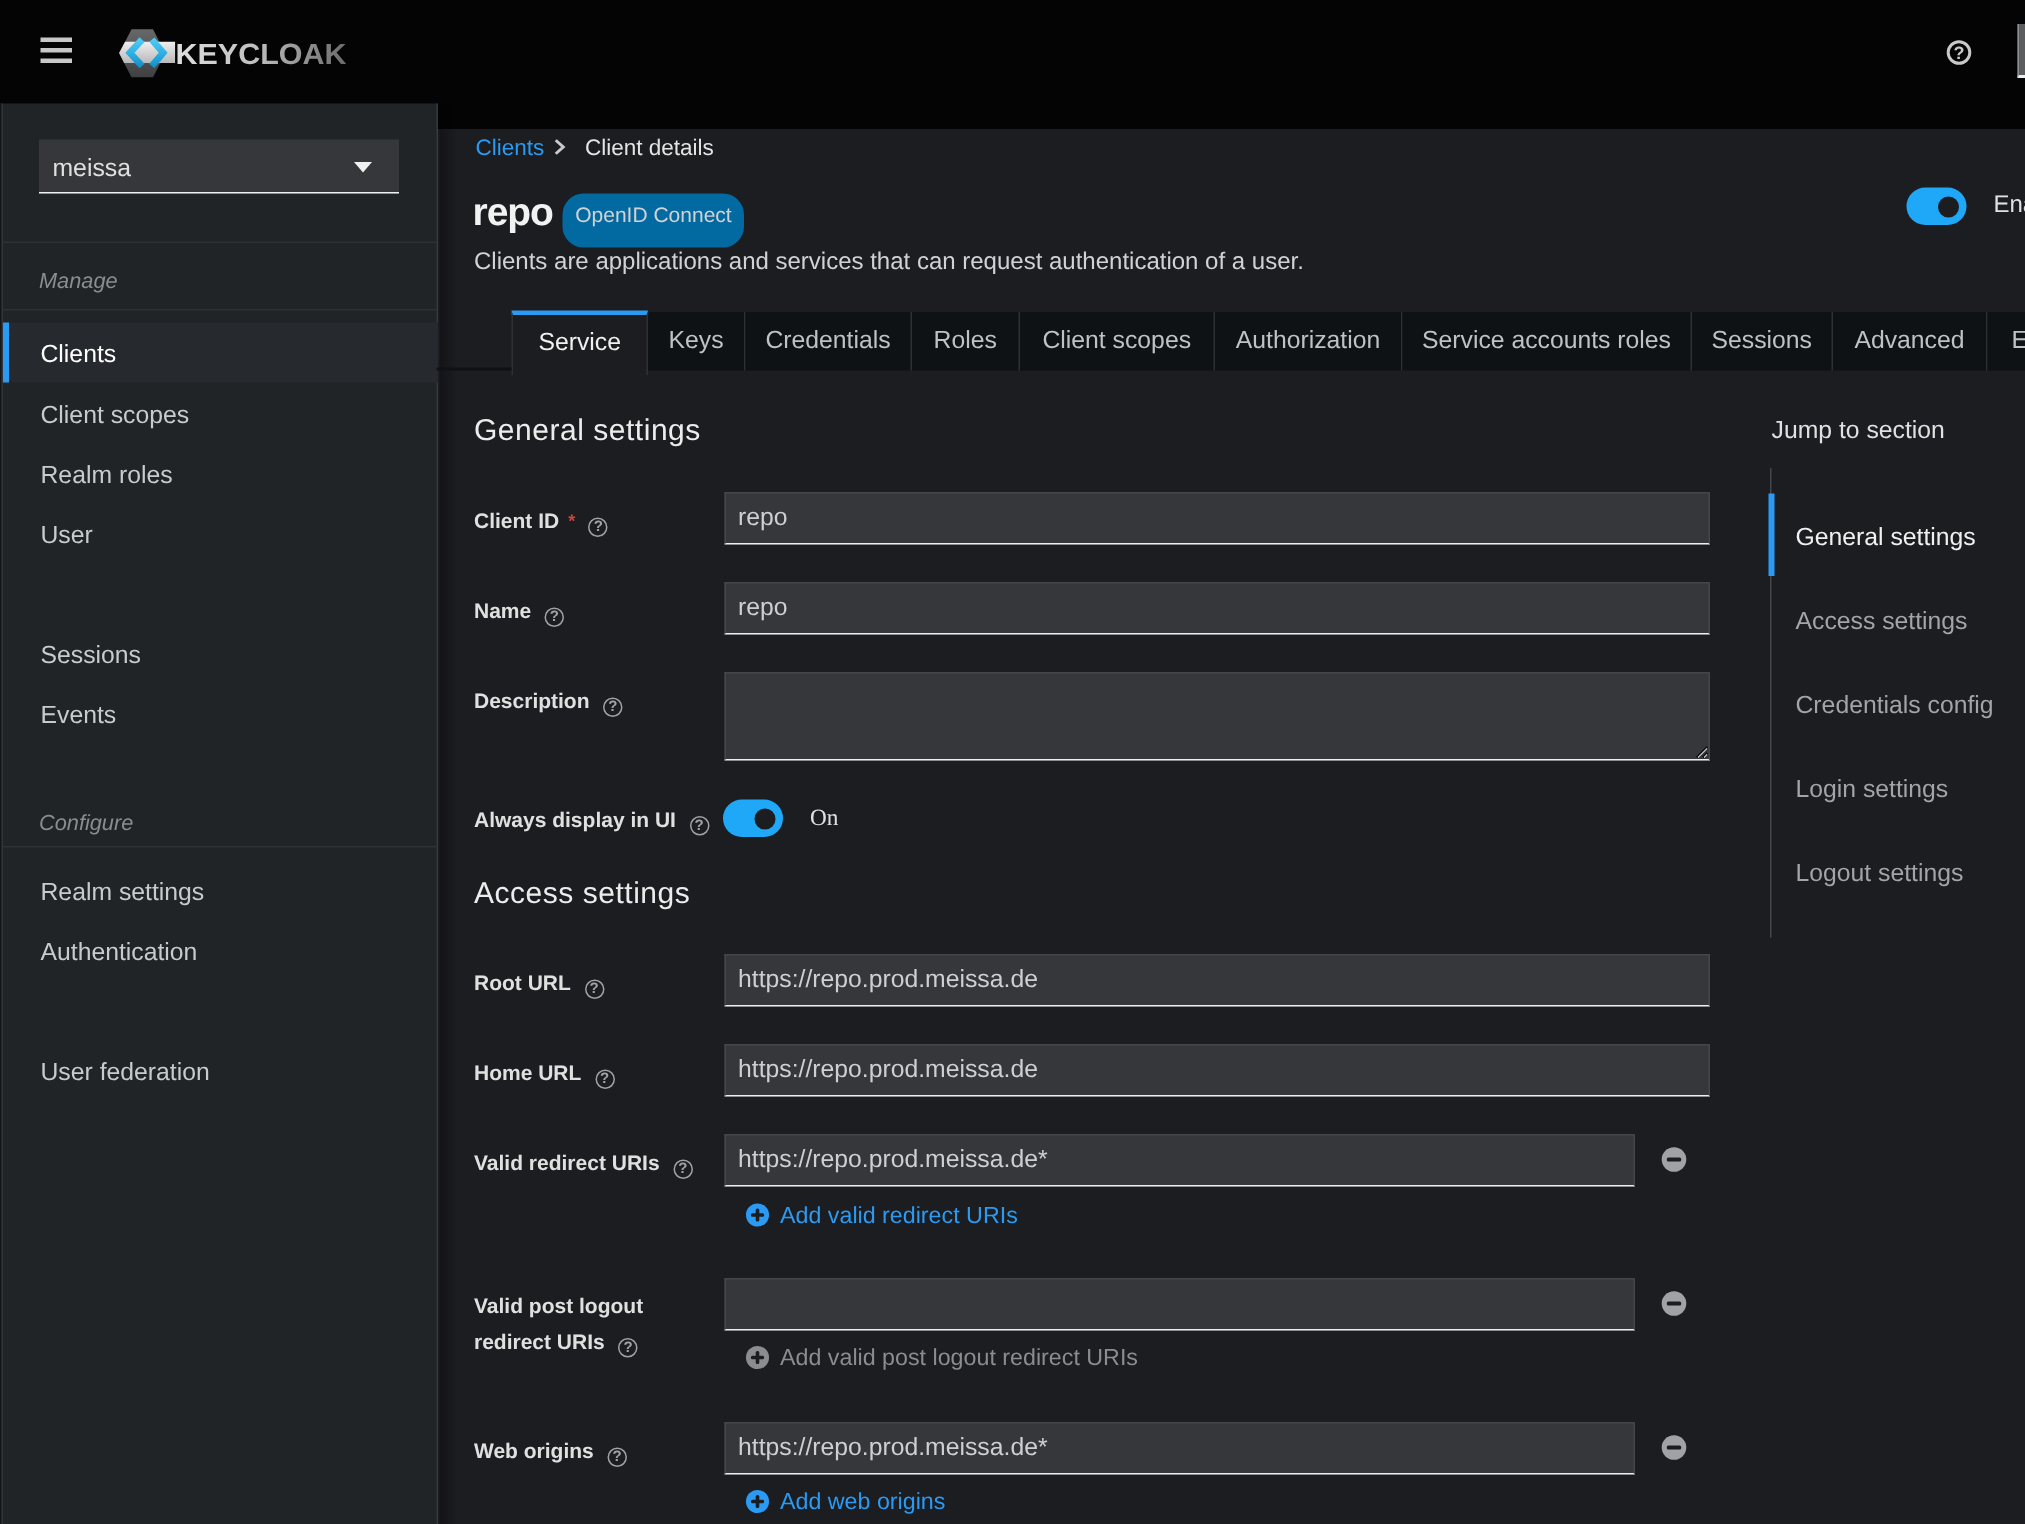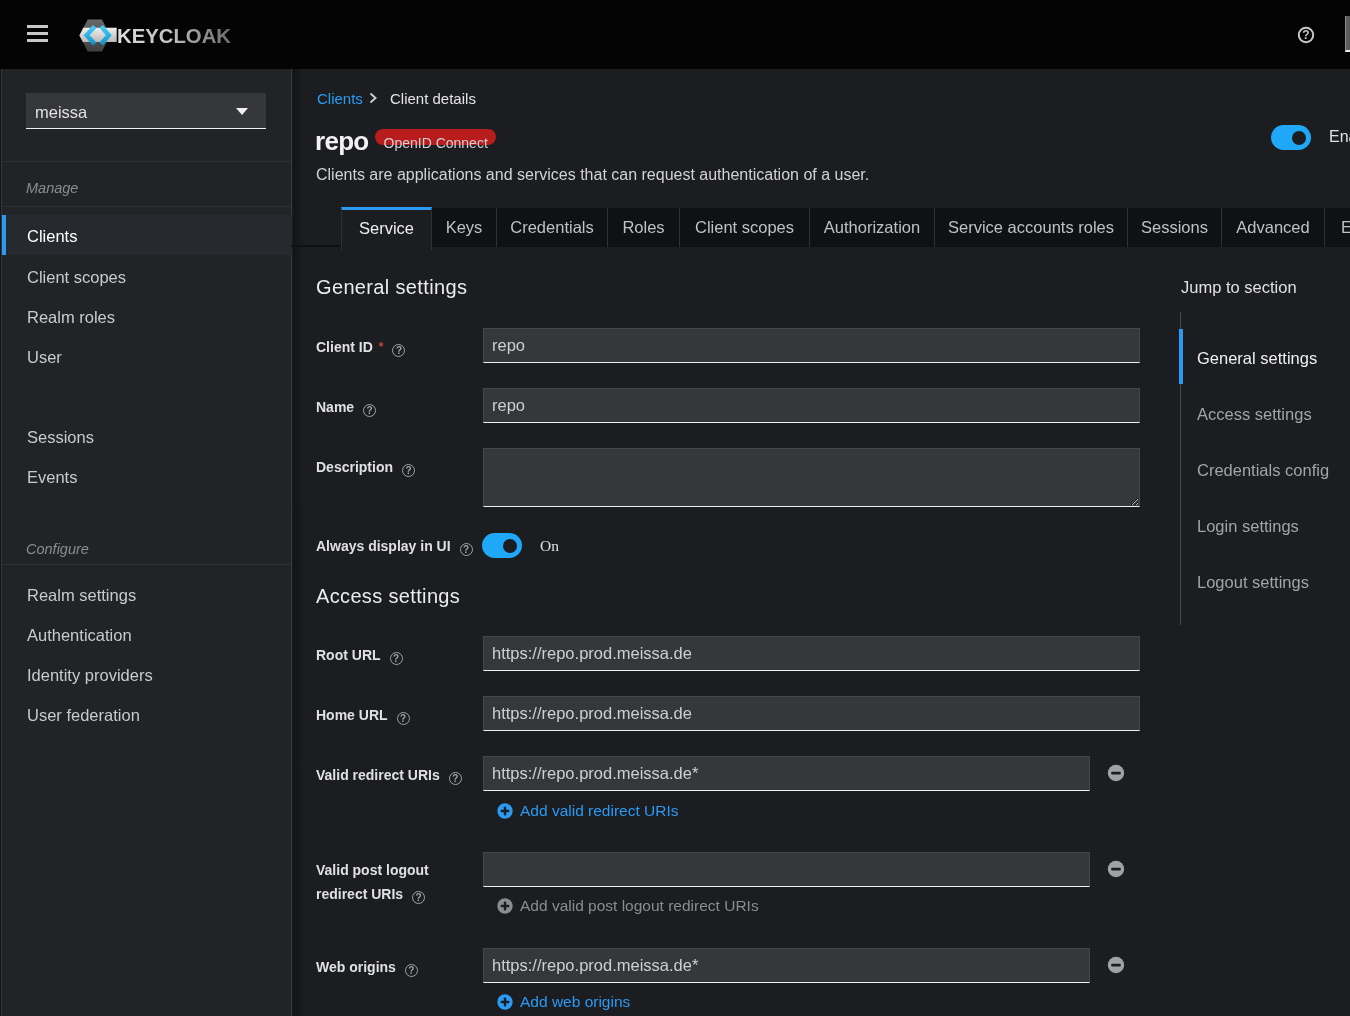--- a/index.html
+++ b/index.html
@@ -1,40 +1,40 @@
 <!DOCTYPE html>
 <html><head>
 <meta charset="utf-8">
 <style>
   * { margin:0; padding:0; box-sizing:border-box; }
   html,body { width:1350px; height:1016px; overflow:hidden; }
   body { background:#1b1d21; font-family:"Liberation Sans", sans-serif; position:relative; }
   .abs { position:absolute; }
 
   
-  #masthead { position:absolute; left:0; top:0; width:1350px; height:69px; background:#040404; }
+  #masthead { position:absolute; left:0; top:0; width:1350px; height:86px; background:#040404; }
   .burger span { position:absolute; left:27px; width:21px; height:3px; background:#c8c8c8; }
   #helpc { position:absolute; left:1293px; top:22px; }
   #sliver { position:absolute; left:1345px; top:16px; width:5px; height:36px; background:#5a5c5e; border-left:1px solid #8e8e8e; border-bottom:2px solid #ededed; }
 
   
   #sidebar { position:absolute; left:0; top:69px; width:292px; height:947px; background:#212427; border-right:1px solid #35383c; }
   #leftstrip { position:absolute; left:0; top:69px; width:2px; height:947px; background:#131518; border-right:1px solid #33363a; }
   .hr { position:absolute; left:0; width:291px; height:1px; background:#2e3134; }
   .sect { position:absolute; left:26px; font-size:14.5px; color:#8a8d90;font-style:italic; }
   .nav-item { position:absolute; left:2px; width:290px; height:40px; line-height:42px; padding-left:25px; font-size:16.5px; color:#c9cacb; }
   .nav-item.active { background:#26292d; color:#ffffff; border-left:4px solid #2b9af3; padding-left:21px; }
   #realmsel { position:absolute; left:26px; top:24px; width:240px; height:36px; background:#36373a; border-bottom:1px solid #f0f0f0; color:#e0e0e0; font-size:16.5px; line-height:39px; padding-left:9px; }
   #realmsel .caret { position:absolute; right:18px; top:15px; width:0; height:0; border-left:6px solid transparent; border-right:6px solid transparent; border-top:7px solid #f0f0f0; }
 
   
   .crumb { position:absolute; font-size:15px; }
   .crumb a { color:#2b9af3; text-decoration:none; }
   #title { position:absolute; left:315px; top:126px; font-size:26px; font-weight:bold; color:#f2f2f2; letter-spacing:-0.7px; }
-  #badge { position:absolute; left:375px; top:129px; height:16px; line-height:28px; border-radius:14px; background:#b91c1c; color:#d0d2d4; font-size:14px; padding:0 8.5px;text-align:center; }
+  #badge { position:absolute; left:375px; top:129px; height:36px; line-height:28px; border-radius:14px; background:#0369a1; color:#d0d2d4; font-size:14px; padding:0 8.5px;text-align:center; }
   #desc { position:absolute; left:316px; top:166px; font-size:16px; color:#d2d2d6; }
   .switch { position:absolute; width:40px; height:25px; border-radius:12.5px; background:#1fa7f8; }
   .switch .knob { position:absolute; left:21px; top:5.5px; width:14px; height:14px; border-radius:50%; background:#1b1d21; }
   #enalbl { position:absolute; left:1329px; top:128px; font-size:16px; color:#e0e0e0; white-space:nowrap; }
 
   
   #tabs { position:absolute; left:291px; top:207px; width:1059px; height:43px; }
   .tab { position:absolute; top:1px; height:39px; background:#0f1214; border-right:1px solid #2e3134; color:#bfc1c3; font-size:16.5px; text-align:center; line-height:39px; }
   .tab.active { top:0; height:43px; background:#1b1d21; border-top:3px solid #2b9af3; border-right:1px solid #2e3134; border-left:1px solid #2e3134; color:#f0f0f0; line-height:37px; }
   #tabs .underline { position:absolute; left:0; top:38px; height:2px; background:#0f1214; }
@@ -113,21 +113,20 @@
   <div class="nav-item active" style="top:146px">Clients</div>
   <div class="nav-item" style="top:187px">Client scopes</div>
   <div class="nav-item" style="top:227px">Realm roles</div>
   <div class="nav-item" style="top:267px">User</div>
   <div class="nav-item" style="top:347px">Sessions</div>
   <div class="nav-item" style="top:387px">Events</div>
   <div class="sect" style="top:472px">Configure</div>
   <div class="hr" style="top:495px"></div>
   <div class="nav-item" style="top:545px">Authentication</div>
   <div class="nav-item" style="top:505px">Realm settings</div>
-  <div class="nav-item" style="top:585px">Identity providers</div>
   <div class="nav-item" style="top:625px">User federation</div>
 </div>
 <div id="leftstrip"></div>
 <div style="position:absolute; left:293px; top:69px; width:12px; height:947px; background:linear-gradient(to right, rgba(0,0,0,0.32), rgba(0,0,0,0)); pointer-events:none;"></div>
 
 <div class="crumb" style="left:317px; top:90px;"><a>Clients</a></div>
 <svg class="abs" style="left:368px; top:92px" width="10" height="12" viewBox="0 0 10 12">
     <path d="M2.5 1.5 L7.5 6 L2.5 10.5" stroke="#c9cacb" stroke-width="2" fill="none"></path>
   </svg>
 <div class="crumb" style="left:390px; top:90px; color:#e4e4e4;">Client details</div>

